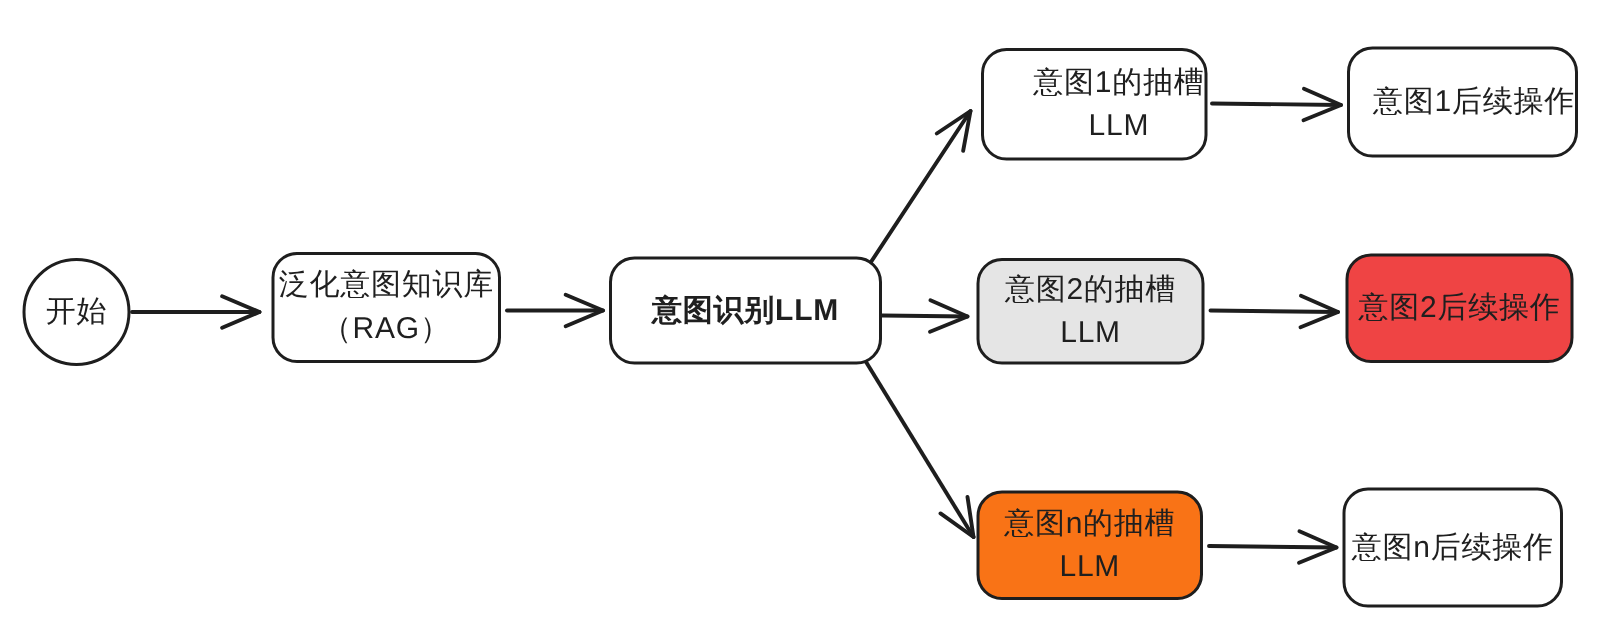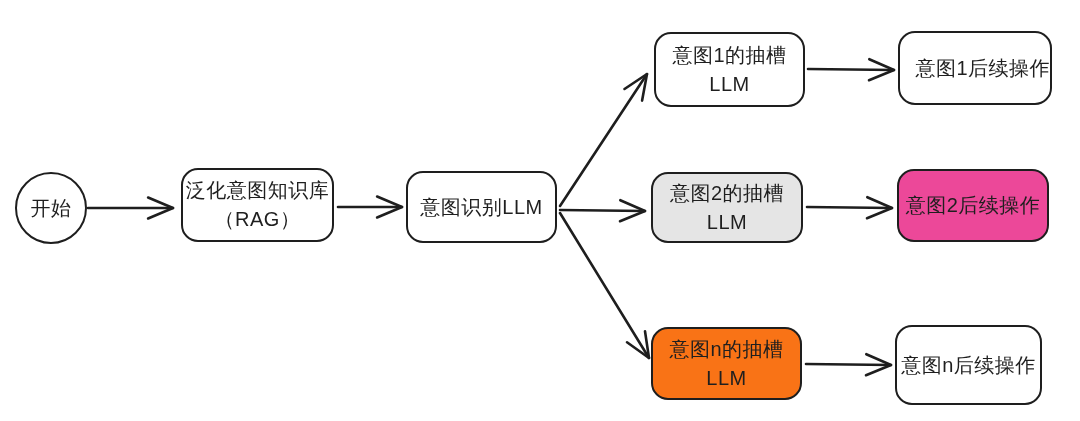--- a/index.html
+++ b/index.html
@@ -30,22 +30,22 @@
     font-size: 20px;
     line-height: 29px;
     font-weight: 500;
     white-space: pre-line;
     letter-spacing: 0.5px;
   }
   .node.circle { border-radius: 50%; }
   
   .n-start     { left: 15px;  top: 172px; width: 72px;  height: 72px; }
   .n-kb        { left: 181px; top: 168px; width: 153px; height: 74px; }
-  .n-intent    { left: 406px; top: 171px; width: 151px; height: 72px; }
-  .n-slot-1    { left: 654px; top: 32px;  width: 151px; height: 75px; }
+  .n-intent    { left: 406px; top: 171px; width: 182px; height: 72px; font-weight: bold; }
+  .n-slot-1    { left: 654px; top: 32px;  width: 151px; height: 75px; justify-content: flex-end; }
   .n-op-1      { left: 898px; top: 31px;  width: 154px; height: 74px; }
   .n-slot-2    { left: 651px; top: 172px; width: 152px; height: 71px; }
   .n-op-2      { left: 897px; top: 169px; width: 152px; height: 73px; }
   .n-slot-n    { left: 651px; top: 327px; width: 151px; height: 73px; }
   .n-op-n     { left: 895px; top: 325px; width: 147px; height: 80px; }
 </style>
 </head>
 <body>
 
 <div class="canvas" style="background: rgb(255, 255, 255);">
@@ -105,21 +105,21 @@
 
   <div class="node n-op-1" style="border-color: rgb(30, 30, 30); background: rgb(255, 255, 255); color: rgb(31, 31, 31); justify-content: flex-end;">
     <span>意图1后续操作</span>
   </div>
 
   <div class="node n-slot-2" style="border-color: rgb(30, 30, 30); background: #e5e5e5; color: rgb(31, 31, 31);">
     <span>意图2的抽槽
 LLM</span>
   </div>
 
-  <div class="node n-op-2" style="border-color: rgb(30, 30, 30); background: #ec4899; color: rgb(31, 31, 31); justify-content: center;">
+  <div class="node n-op-2" style="border-color: rgb(30, 30, 30); background: #ef4444; color: rgb(31, 31, 31); justify-content: center;">
     <span>意图2后续操作</span>
   </div>
 
   <div class="node n-slot-n" style="border-color: rgb(30, 30, 30); background: #f97316; color: rgb(31, 31, 31); text-align: center;">
     <span>意图n的抽槽
 LLM</span>
   </div>
 
   <div class="node n-op-n" style="border-color: rgb(30, 30, 30); background: rgb(255, 255, 255); color: rgb(31, 31, 31);">
     <span>意图n后续操作</span>

